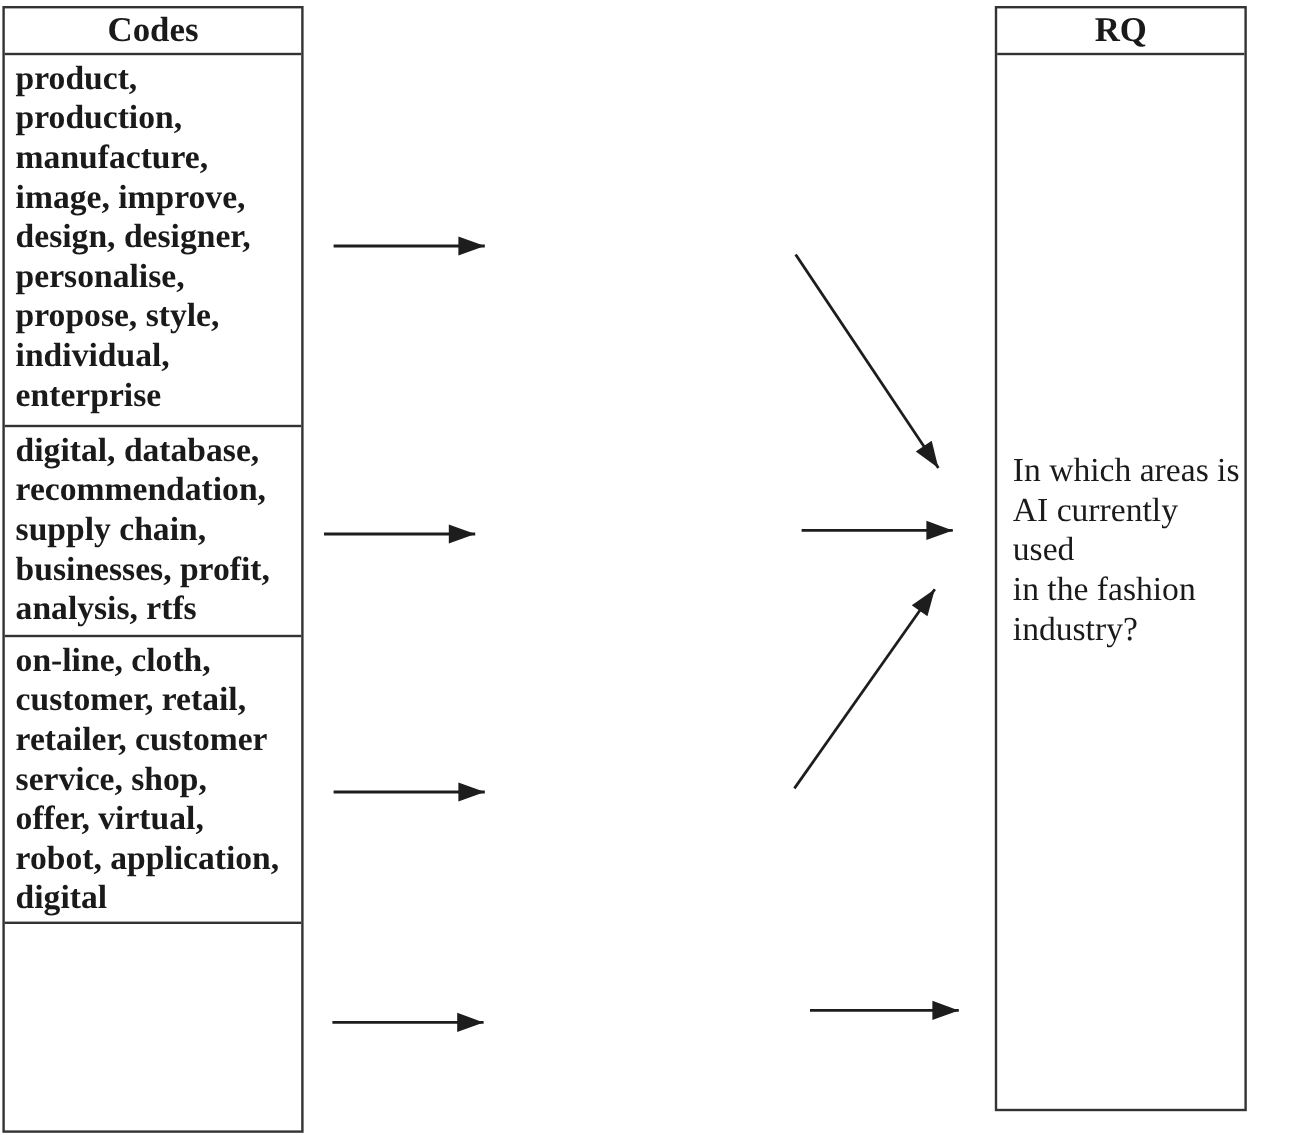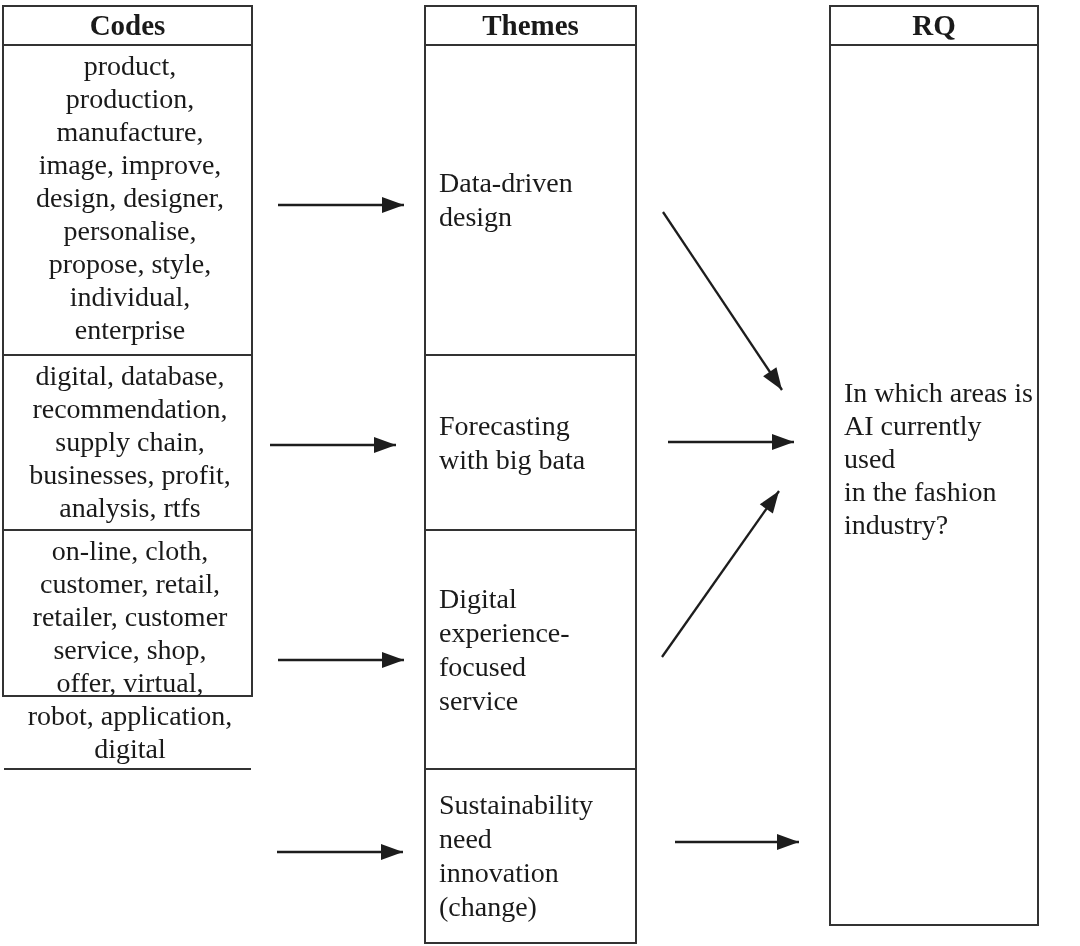--- a/index.html
+++ b/index.html
@@ -1,32 +1,32 @@
 <!DOCTYPE html>
 <html><head>
 <meta charset="utf-8">
 <style>
   html,body{margin:0;padding:0;background:#ffffff;}
   .canvas{
     position:relative;width:1080px;height:946px;background:#ffffff;overflow:hidden;
     font-family:"Liberation Serif","DejaVu Serif",serif;color:#1a1a1a;
   }
   .col{position:absolute;top:5px;border:2px solid #333333;background:#ffffff;box-sizing:border-box;}
-  .col-codes{left:2px;width:251px;height:692px;text-align:center;}
+  .col-codes{left:2px;width:251px;height:939px;}
   .col-themes{left:424px;width:213px;height:939px;}
   .col-rq{left:829px;width:210px;height:921px;}
   .col-header{
     height:39px;border-bottom:2px solid #333333;box-sizing:border-box;
     display:flex;align-items:center;justify-content:center;
     font-weight:bold;font-size:29px;
   }
   .cell{box-sizing:border-box;white-space:pre-line;font-size:28px;}
   .rowline{border-bottom:2px solid #333333;}
   .h1{height:310px;}.h2{height:175px;}.h3{height:239px;}.h4{height:172px;}
-  .codes-cell{line-height:33px;padding:3px 4px 0 9px;}
+  .codes-cell{line-height:33px;padding:3px 4px 0 9px;font-weight:bold;}
   .themes-cell{display:flex;flex-direction:column;justify-content:center;line-height:34px;padding-left:13px;}
   .rq-body{position:relative;height:878px;box-sizing:border-box;text-decoration:underline;}
   .rq-question{position:absolute;left:13px;right:4px;font-size:28px;line-height:33px;white-space:pre-line;}
   .rq-q1{top:330px;}
   .rq-q2{top:748px;}
   .arrow-layer{position:absolute;left:0;top:0;width:1080px;height:946px;pointer-events:none;}
 </style>
 </head>
 <body>
 
@@ -50,35 +50,20 @@
 analysis, rtfs</div>
     <div class="cell codes-cell rowline h3">on-line, cloth,
 customer, retail,
 retailer, customer
 service, shop,
 offer, virtual,
 robot, application,
 digital</div>
   </section>
 
-  <section class="col col-themes">
-    <div class="col-header">Themes</div>
-    <div class="cell themes-cell rowline h1">Data-driven
-design</div>
-    <div class="cell themes-cell rowline h2">Forecasting
-with big bata</div>
-    <div class="cell themes-cell rowline h3">Digital
-experience-
-focused
-service</div>
-    <div class="cell themes-cell h4">Sustainability
-need
-innovation
-(change)</div>
-  </section>
 
   <section class="col col-rq">
     <div class="col-header">RQ</div>
     <div class="rq-body">
       <div class="rq-question rq-q1">In which areas is
 AI currently used
 in the fashion
 industry?</div>
     </div>
   </section>

